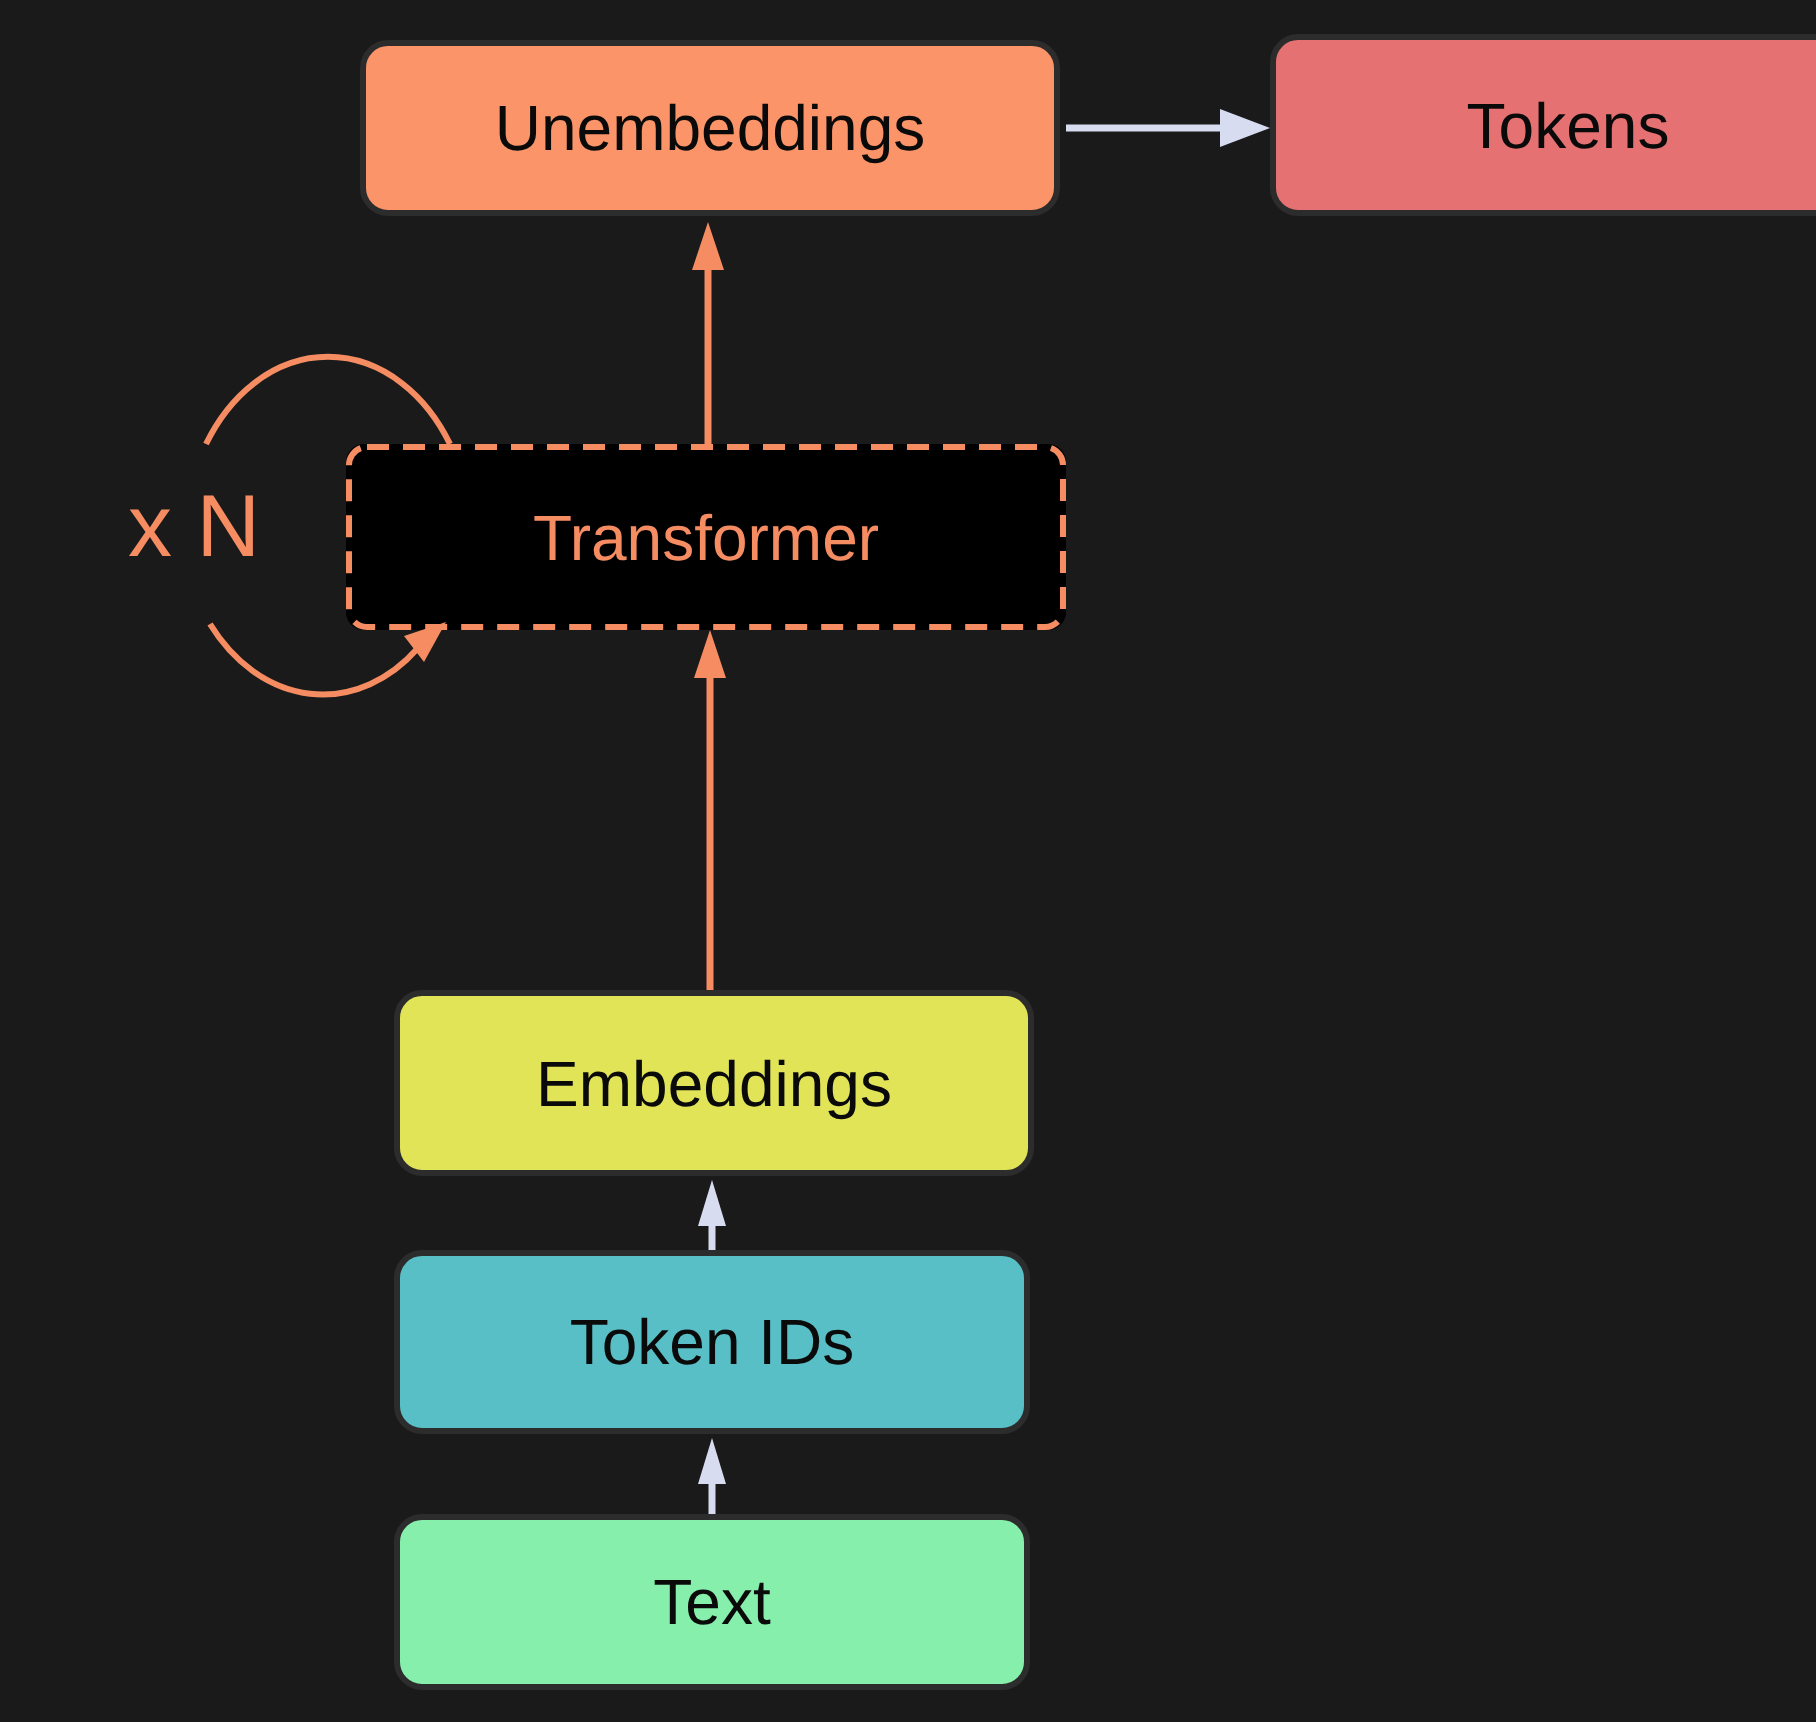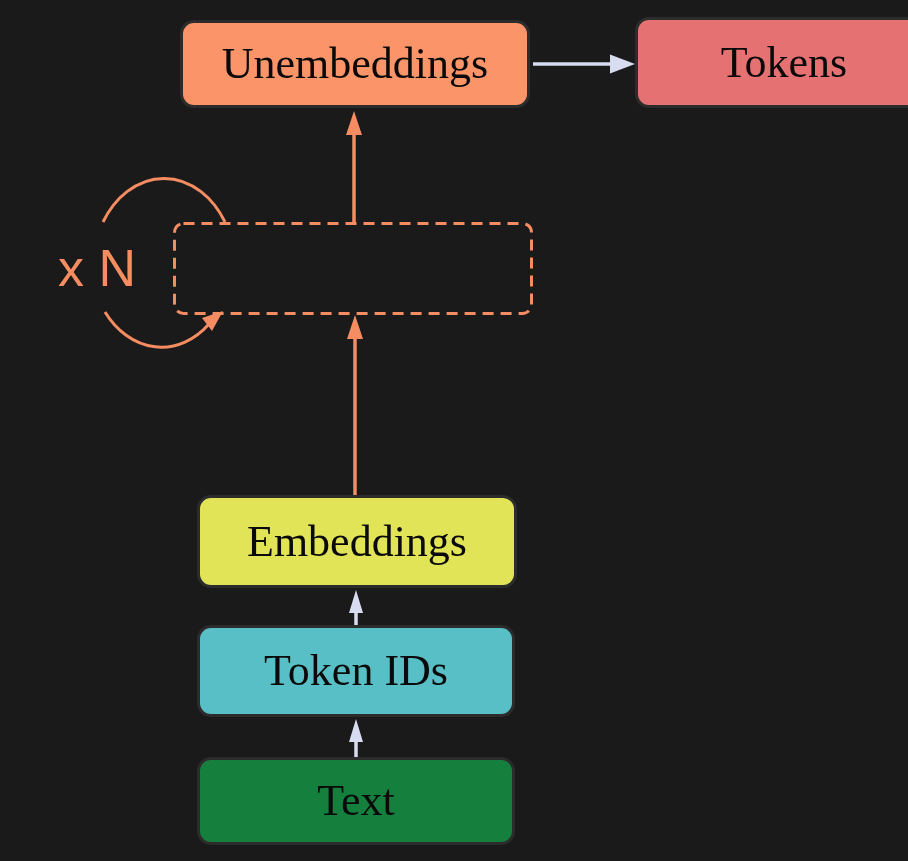--- a/index.html
+++ b/index.html
@@ -18,41 +18,40 @@
   .node {
     position: absolute;
     display: flex;
     align-items: center;
     justify-content: center;
     border-radius: 14px;
     border: 3px solid #2c2c2c;
     box-sizing: border-box;
   }
   .node .label {
-    font-size: 44px;
+    font-size: 32px;
     line-height: 1;
     letter-spacing: 0px;
     white-space: nowrap;
-    font-family: Liberation Serif, serif;
   }
   .node-unembeddings { left: 180px; top: 20px;  width: 350px; height: 88px; }
   .node-tokens       { left: 635px; top: 17px;  width: 298px; height: 91px; }
   .node-transformer  { left: 173px; top: 222px; width: 360px; height: 93px;
                        border: none; border-radius: 9px; }
   .node-embeddings   { left: 197px; top: 495px; width: 320px; height: 93px; }
   .node-token-ids    { left: 197px; top: 625px; width: 318px; height: 92px; }
   .node-text         { left: 197px; top: 757px; width: 318px; height: 88px; }
 
   .loop-label {
     position: absolute;
     left: 52px;
     top: 242px;
     width: 90px;
     text-align: center;
-    font-size: 52px;
+    font-size: 44px;
     line-height: 1;
     white-space: nowrap;
   }
   svg.overlay {
     position: absolute;
     left: 0; top: 0;
     width: 908px;
     height: 861px;
     pointer-events: none;
   }
@@ -69,30 +68,33 @@
 <div class="canvas">
 
   <div class="node node-unembeddings" style="background: rgb(251, 148, 104); color: rgb(10, 10, 10);">
     <span class="label">Unembeddings</span>
   </div>
 
   <div class="node node-tokens" style="background: rgb(229, 113, 114); color: rgb(10, 10, 10);">
     <span class="label">Tokens</span>
   </div>
 
+  <div class="node node-transformer" style="background: rgb(0, 0, 0); color: rgb(245, 140, 98);">
+    <span class="label">Transformer</span>
+  </div>
 
   <div class="node node-token-ids" style="background: rgb(88, 191, 198); color: rgb(10, 10, 10);">
     <span class="label">Token IDs</span>
   </div>
 
   <div class="node node-embeddings" style="background: rgb(226, 228, 88); color: rgb(10, 10, 10);">
     <span class="label">Embeddings</span>
   </div>
 
-  <div class="node node-text" style="background: #15803d; color: rgb(10, 10, 10); align-items: center;">
+  <div class="node node-text" style="background: #86efac; color: rgb(10, 10, 10); align-items: center;">
     <span class="label">Text</span>
   </div>
 
   <div class="loop-label" style="color: rgb(245, 140, 98);">x N</div>
 
   <svg class="overlay" viewBox="0 0 908 861">
 
     <rect class="dashed-border" x="174.5" y="223.5" width="357" height="90" rx="9"></rect>
 
     <line class="edge-white" x1="533" y1="64" x2="612" y2="64"></line>

